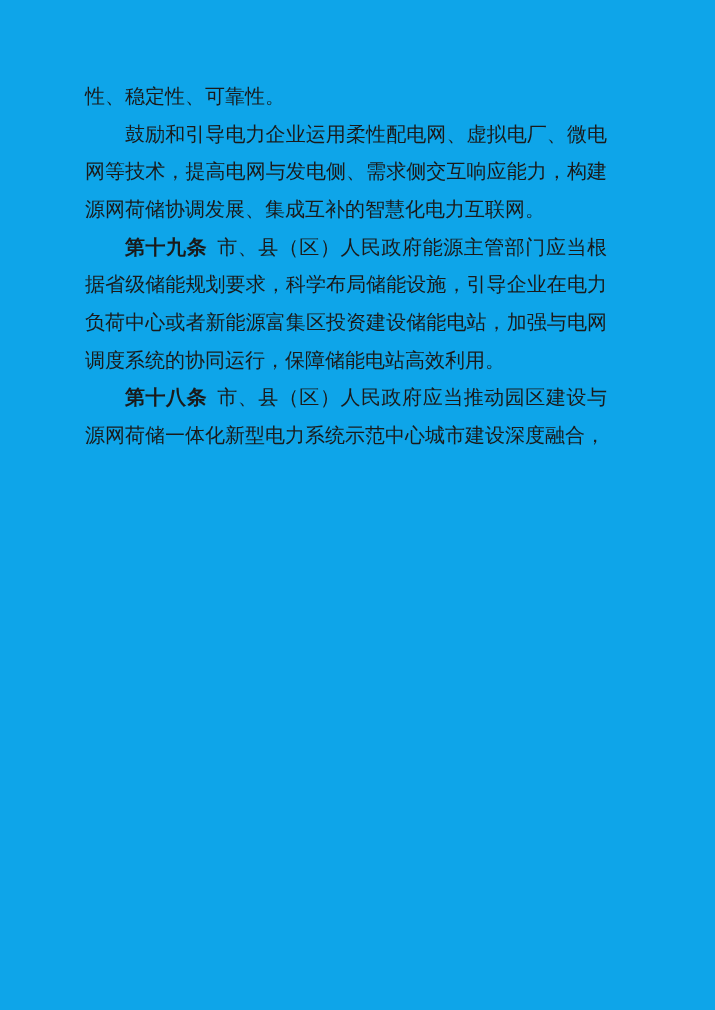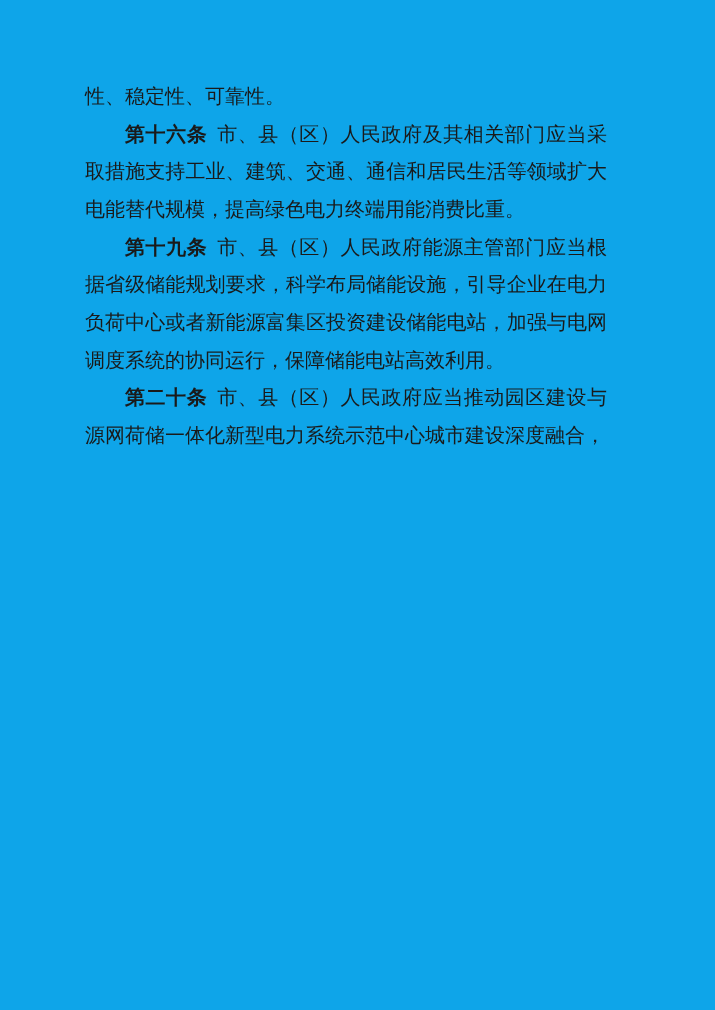--- a/index.html
+++ b/index.html
@@ -38,17 +38,17 @@
     font-weight: 700;
     margin-right: 0.5em;
   }
 </style>
 </head>
 <body>
 
 <div class="page">
   <div class="text-block">
       <p class="para"><span>性、稳定性、可靠性。</span></p>
-      <p class="para indent"><b class="lead">第十六条</b><span>市、县（区）人民政府及其相关部门应当采取措施支持工业、建筑、交通、通信和居民生活等领域扩大电能替代规模，提高绿色电力终端用能消费比重。</span></p>
+      <p class="para indent"><span>鼓励和引导电力企业运用柔性配电网、虚拟电厂、微电网等技术，提高电网与发电侧、需求侧交互响应能力，构建源网荷储协调发展、集成互补的智慧化电力互联网。</span></p>
       <p class="para indent"><b class="lead">第十九条</b><span>市、县（区）人民政府能源主管部门应当根据省级储能规划要求，科学布局储能设施，引导企业在电力负荷中心或者新能源富集区投资建设储能电站，加强与电网调度系统的协同运行，保障储能电站高效利用。</span></p>
-      <p class="para indent"><b class="lead">第二十条</b><span>市、县（区）人民政府应当推动园区建设与源网荷储一体化新型电力系统示范中心城市建设深度融合，</span></p>
+      <p class="para indent"><b class="lead">第十八条</b><span>市、县（区）人民政府应当推动园区建设与源网荷储一体化新型电力系统示范中心城市建设深度融合，</span></p>
     </div>
 </div>
 
 </body></html>

